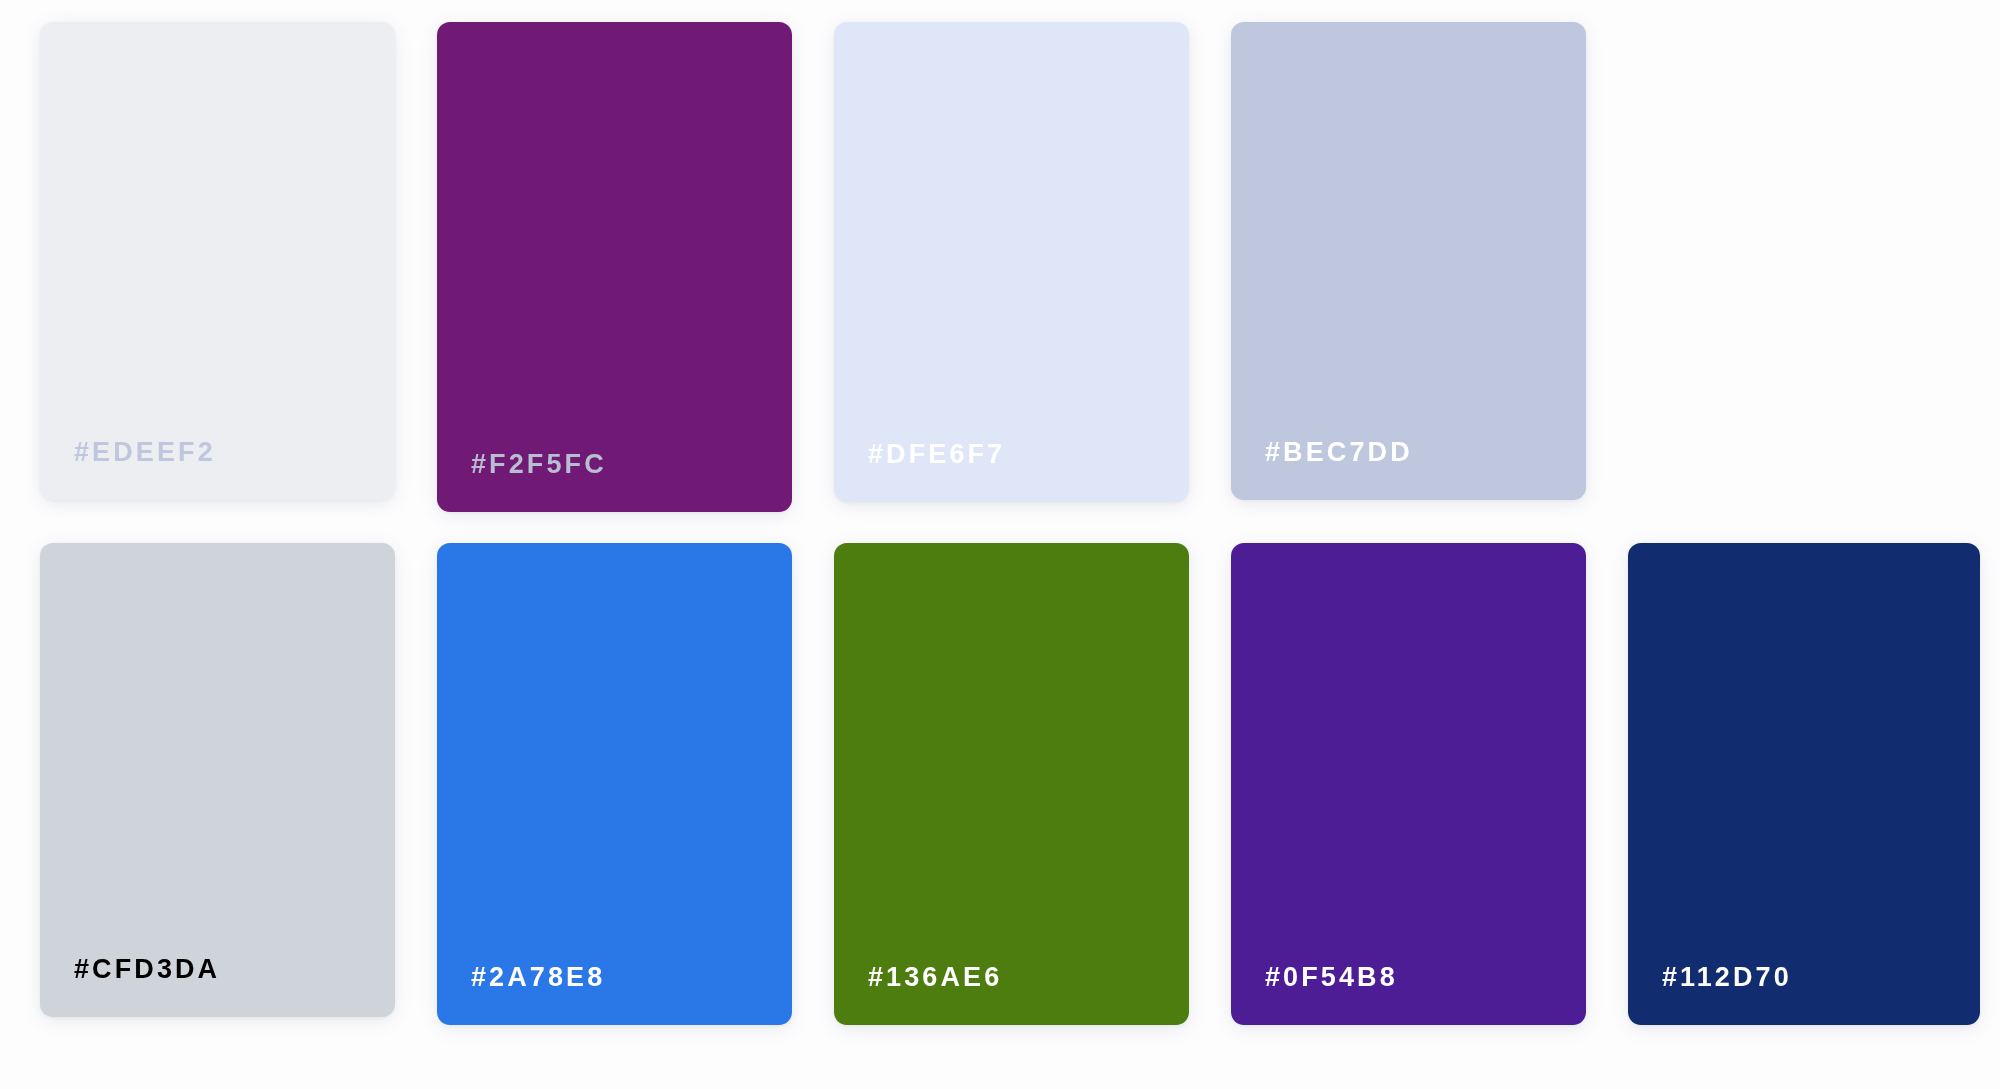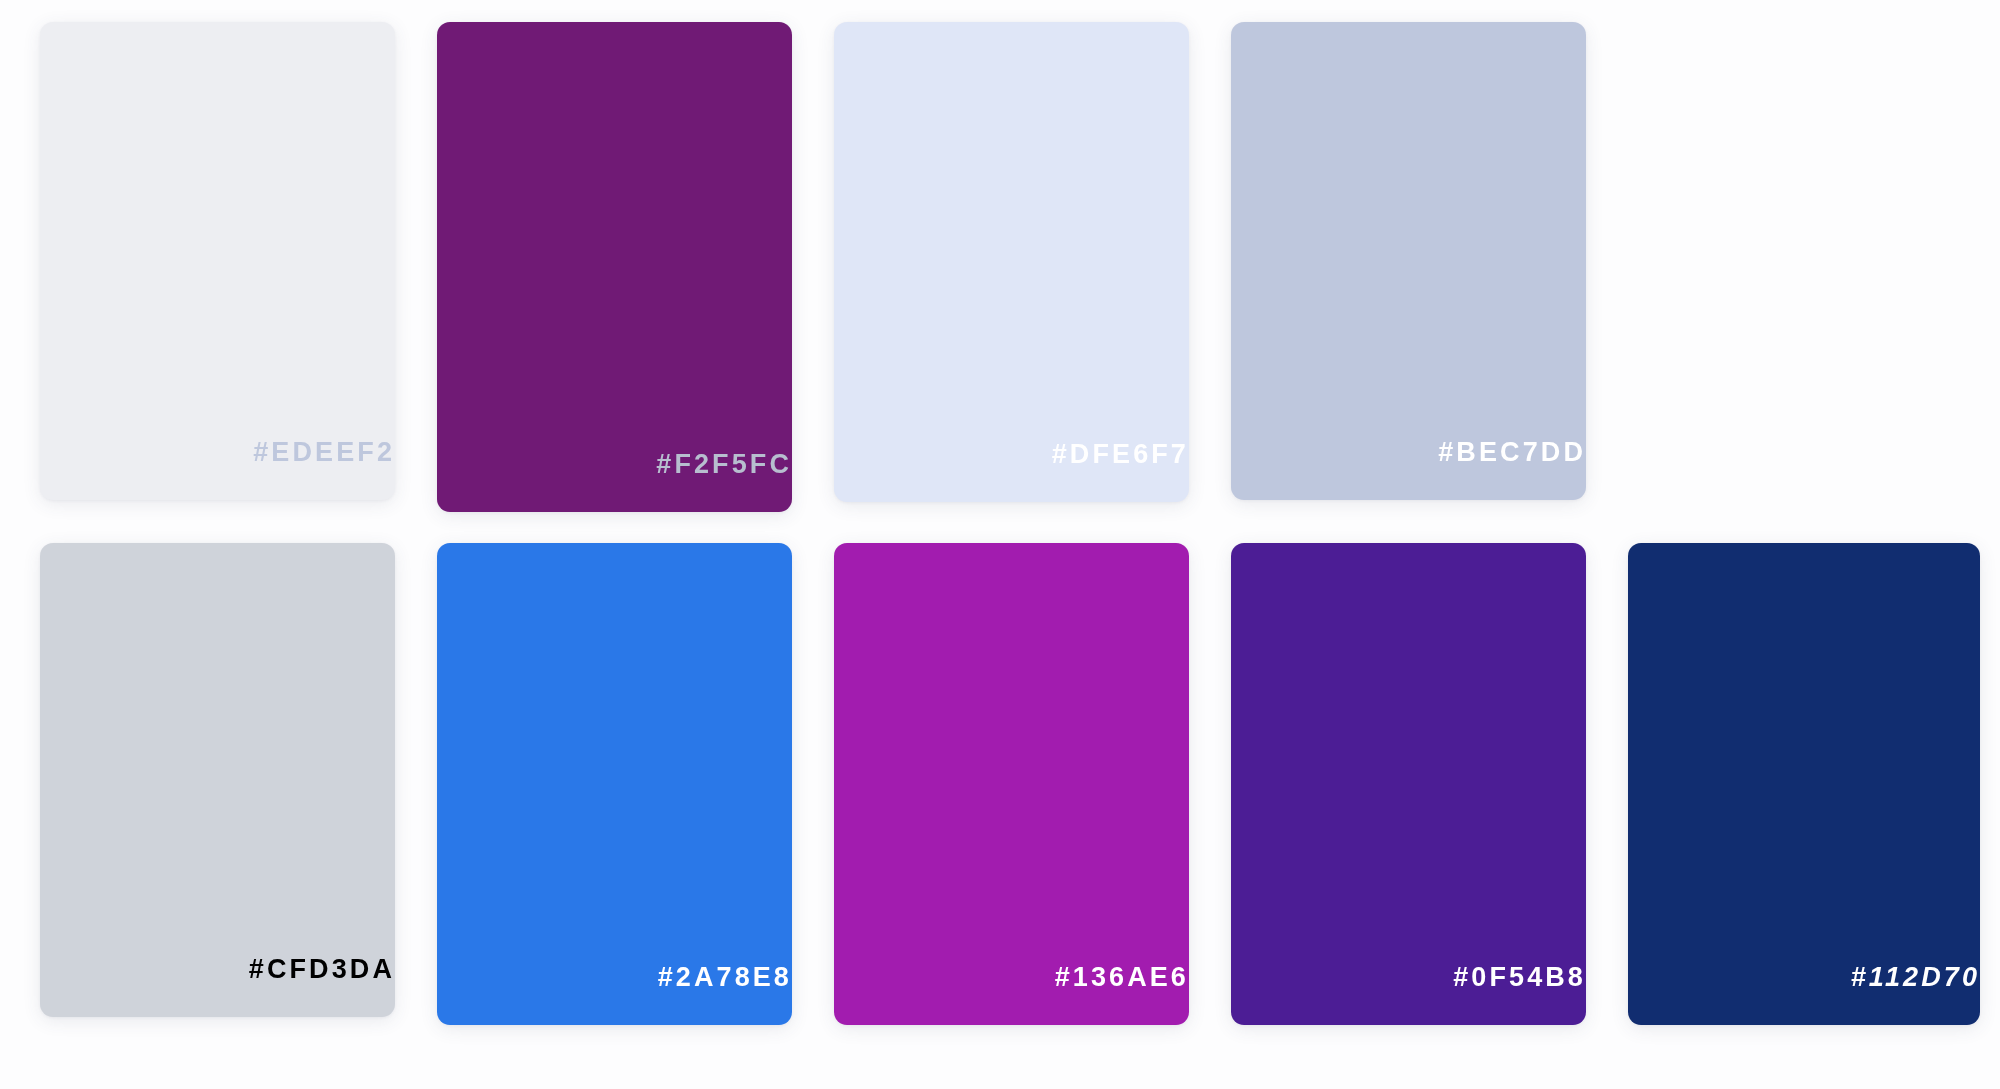--- a/index.html
+++ b/index.html
@@ -38,21 +38,20 @@
   .swatch-card {
     position: relative;
     border-radius: 13px;
     flex: 0 0 auto;
     display: flex;
     flex-direction: column;
     justify-content: flex-end;
     box-shadow: 0 4px 18px rgba(60, 70, 95, 0.10),
                 0 1px 3px rgba(60, 70, 95, 0.06);
     overflow: hidden;
-    align-items: flex-end;
   }
 
   .swatch-label {
     font-size: 27px;
     font-weight: bold;
     letter-spacing: 3.1px;
     white-space: nowrap;
     user-select: none;
   }
 
@@ -109,27 +108,27 @@
   <div class="palette-row row-bottom">
 
     <div class="swatch-card c0" style="background-color: rgb(207, 211, 218); border-radius: 13px;">
       <span class="swatch-label" style="color: #000000;">#CFD3DA</span>
     </div>
 
     <div class="swatch-card c1" style="background-color: rgb(42, 120, 232); border-radius: 13px;">
       <span class="swatch-label" style="color: rgb(255, 255, 255);">#2A78E8</span>
     </div>
 
-    <div class="swatch-card c2" style="background-color: #a21caf; border-radius: 13px;">
+    <div class="swatch-card c2" style="background-color: #4d7c0f; border-radius: 13px;">
       <span class="swatch-label" style="color: rgb(255, 255, 255);">#136AE6</span>
     </div>
 
     <div class="swatch-card c3" style="background-color: #4c1d95; border-radius: 13px;">
       <span class="swatch-label" style="color: rgb(255, 255, 255);">#0F54B8</span>
     </div>
 
     <div class="swatch-card c4" style="background-color: rgb(17, 45, 112); border-radius: 13px;">
-      <span class="swatch-label" style="color: rgb(255, 255, 255); font-style: italic;">#112D70</span>
+      <span class="swatch-label" style="color: rgb(255, 255, 255);">#112D70</span>
     </div>
 
   </div>
 
 </div>
 
 </body></html>

